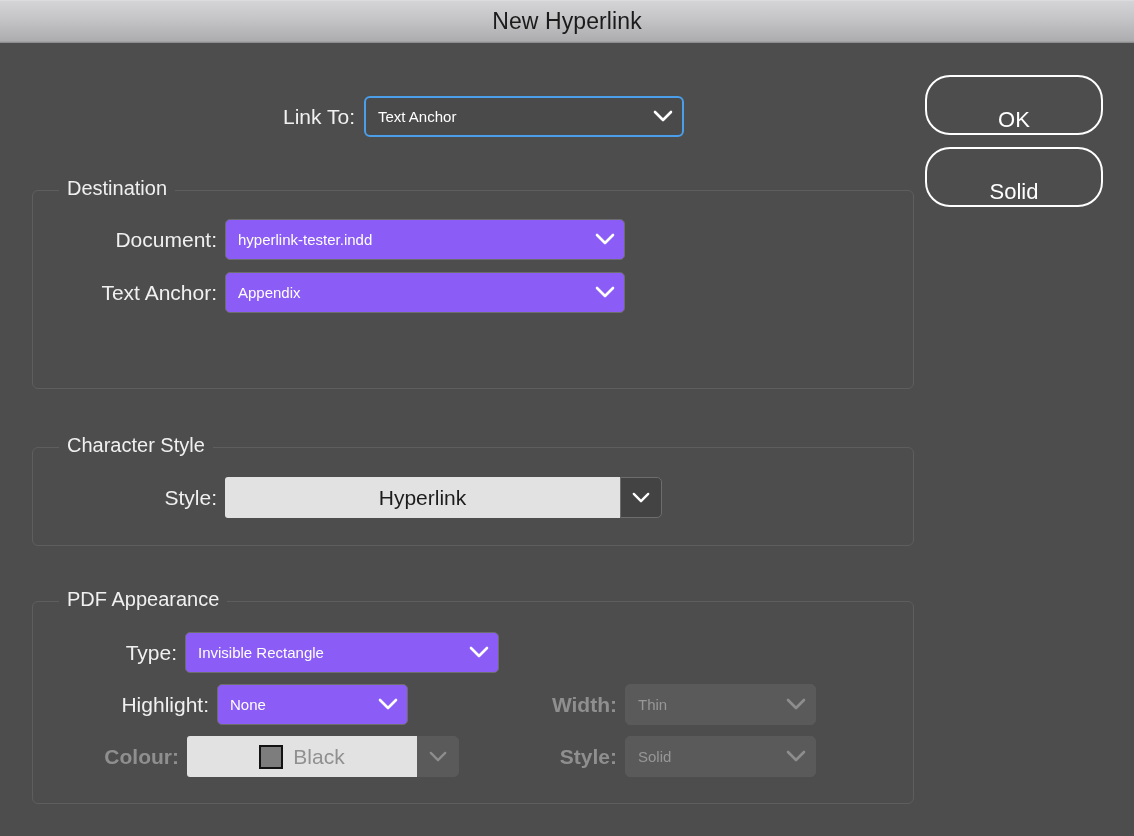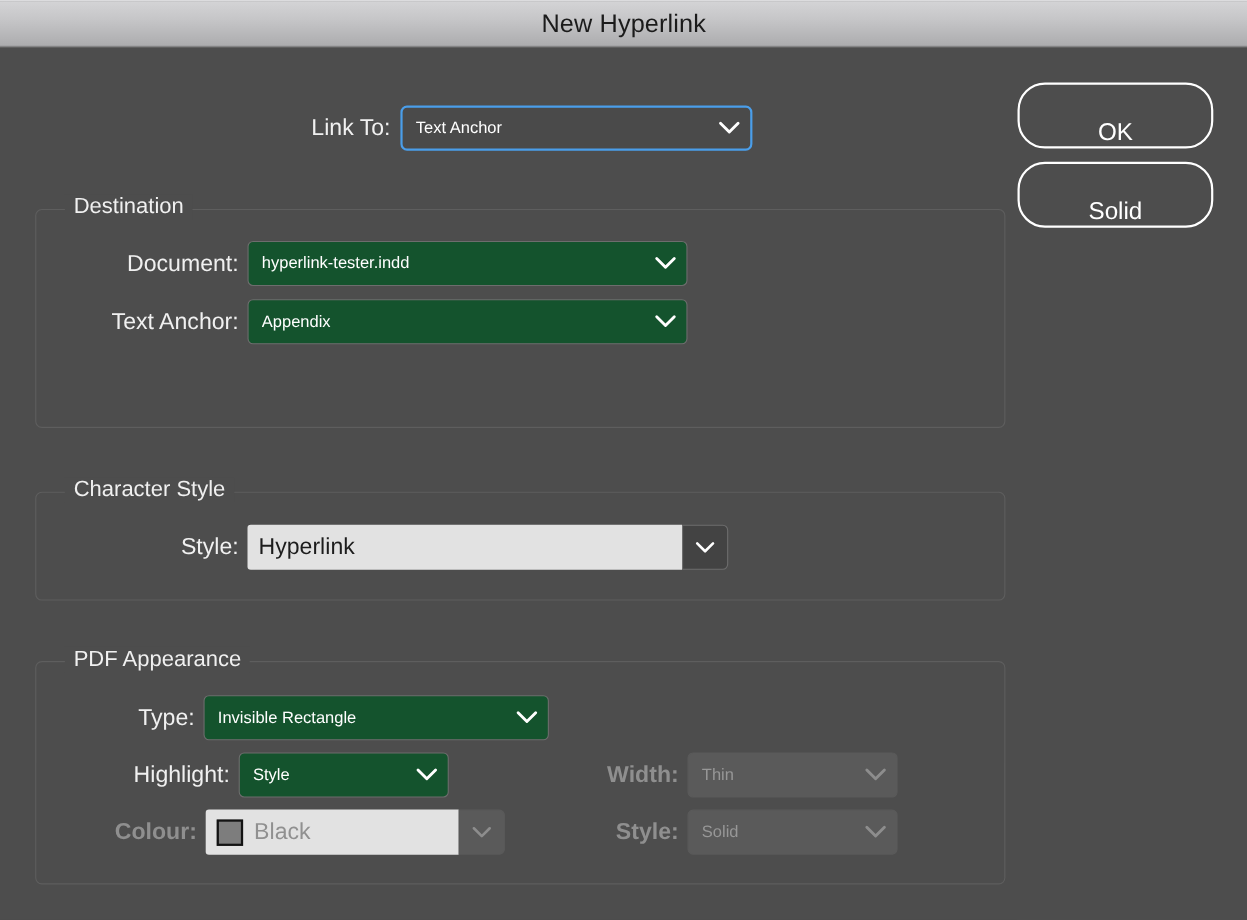--- a/index.html
+++ b/index.html
@@ -56,21 +56,21 @@
     width: 684px;
     display: flex;
     align-items: center;
     justify-content: flex-end;
   }
   #linkto-label { margin-right: 9px; }
 
   
   .dd {
     position: relative;
-    background: #14532d;
+    background: #8b5cf6;
     border: 1px solid #6d6d6d;
     border-radius: 5px;
     height: 41px;
     display: flex;
     align-items: center;
     padding: 0 6px 0 12px;
     cursor: default;
   }
   .dd .dd-text {
     font-size: 15px;
@@ -130,22 +130,23 @@
   
   .combo {
     display: flex;
     align-items: stretch;
     height: 41px;
   }
   .combo .field {
     background: #e2e2e2;
     display: flex;
     align-items: center;
-    padding: 0 10px;
+    padding: 0 26px;
     border-radius: 3px 0 0 3px;
+    justify-content: center;
   }
   .combo .field .ftext {
     font-size: 21px;
     color: #1d1d1d;
     white-space: nowrap;
   }
   .combo .field .ftext.disabled { color: #909090; }
   .combo .arrowbtn {
     width: 42px;
     background: #434343;
@@ -273,21 +274,21 @@
           <svg width="20" height="13" viewBox="0 0 20 13">
               <path d="M2 2 L10 10 L18 2" stroke="#ffffff" stroke-width="2.6" fill="none" stroke-linecap="round" stroke-linejoin="round"></path>
             </svg>
         </span>
       </div>
     </div>
 
     <div class="frow" style="left:0; top:82px; width:375px; justify-content:flex-end;">
       <span class="lbl rlabel">Highlight:</span>
       <div class="dd" style="width:191px;">
-        <span class="dd-text">Style</span>
+        <span class="dd-text">None</span>
         <span class="chev">
           <svg width="20" height="13" viewBox="0 0 20 13">
               <path d="M2 2 L10 10 L18 2" stroke="#ffffff" stroke-width="2.6" fill="none" stroke-linecap="round" stroke-linejoin="round"></path>
             </svg>
         </span>
       </div>
     </div>
 
     <div class="frow" style="left:0; top:134px; width:426px; justify-content:flex-end;">
       <span class="lbl rlabel disabled">Colour:</span>

